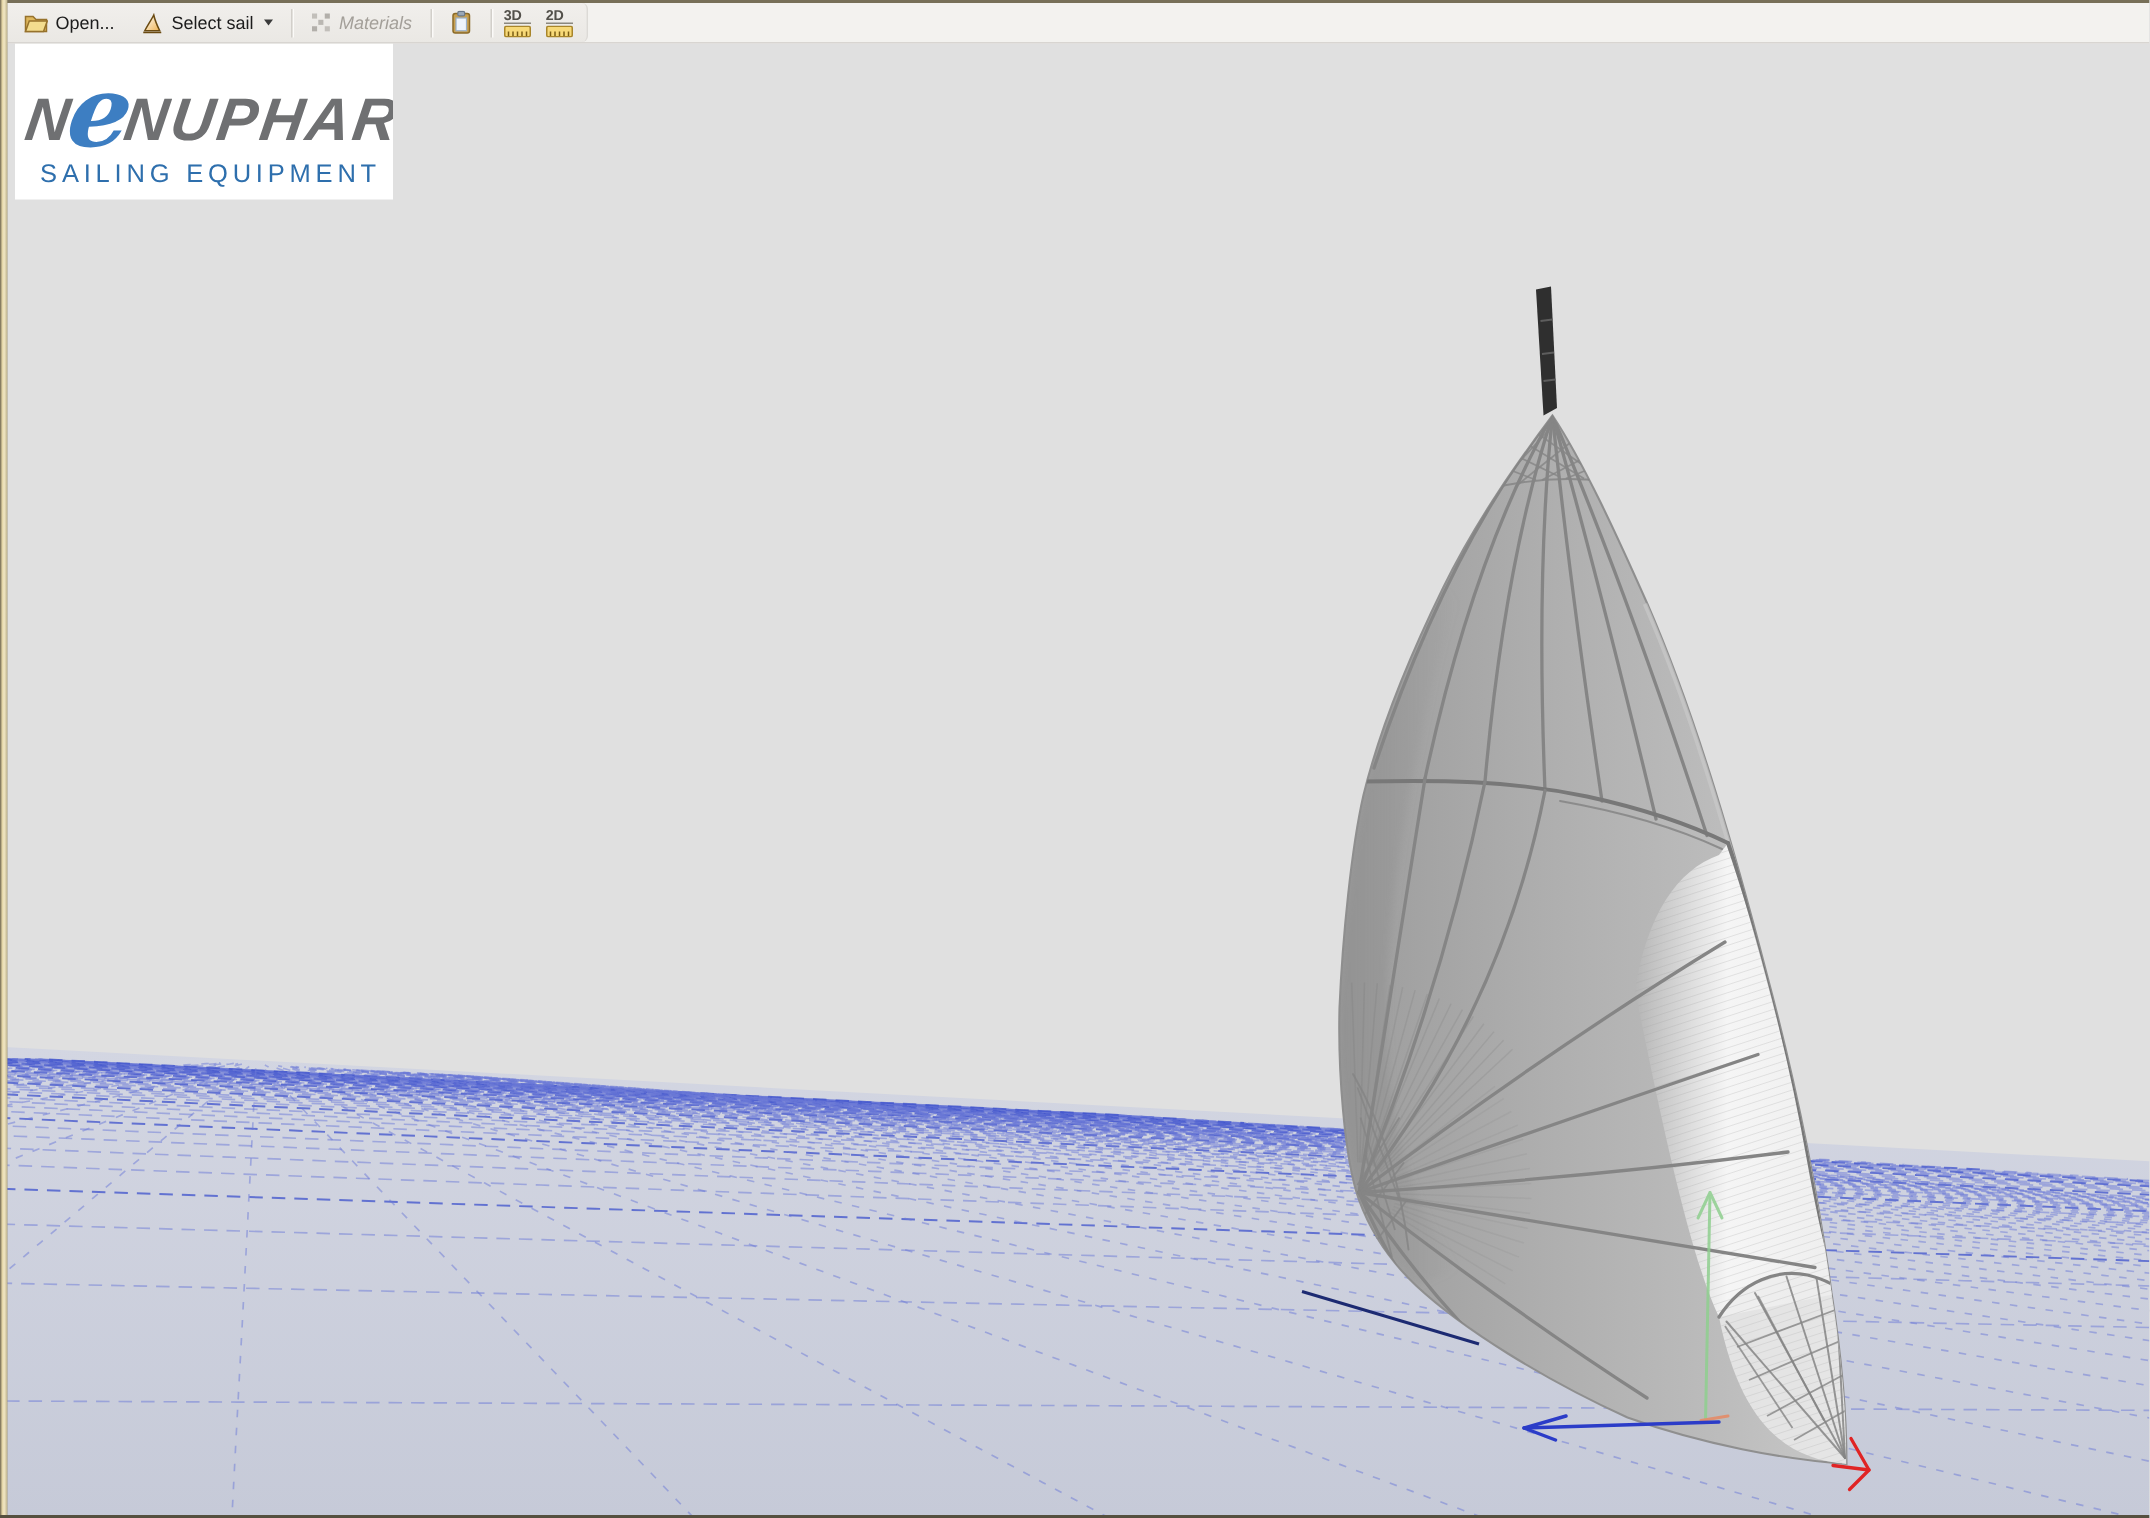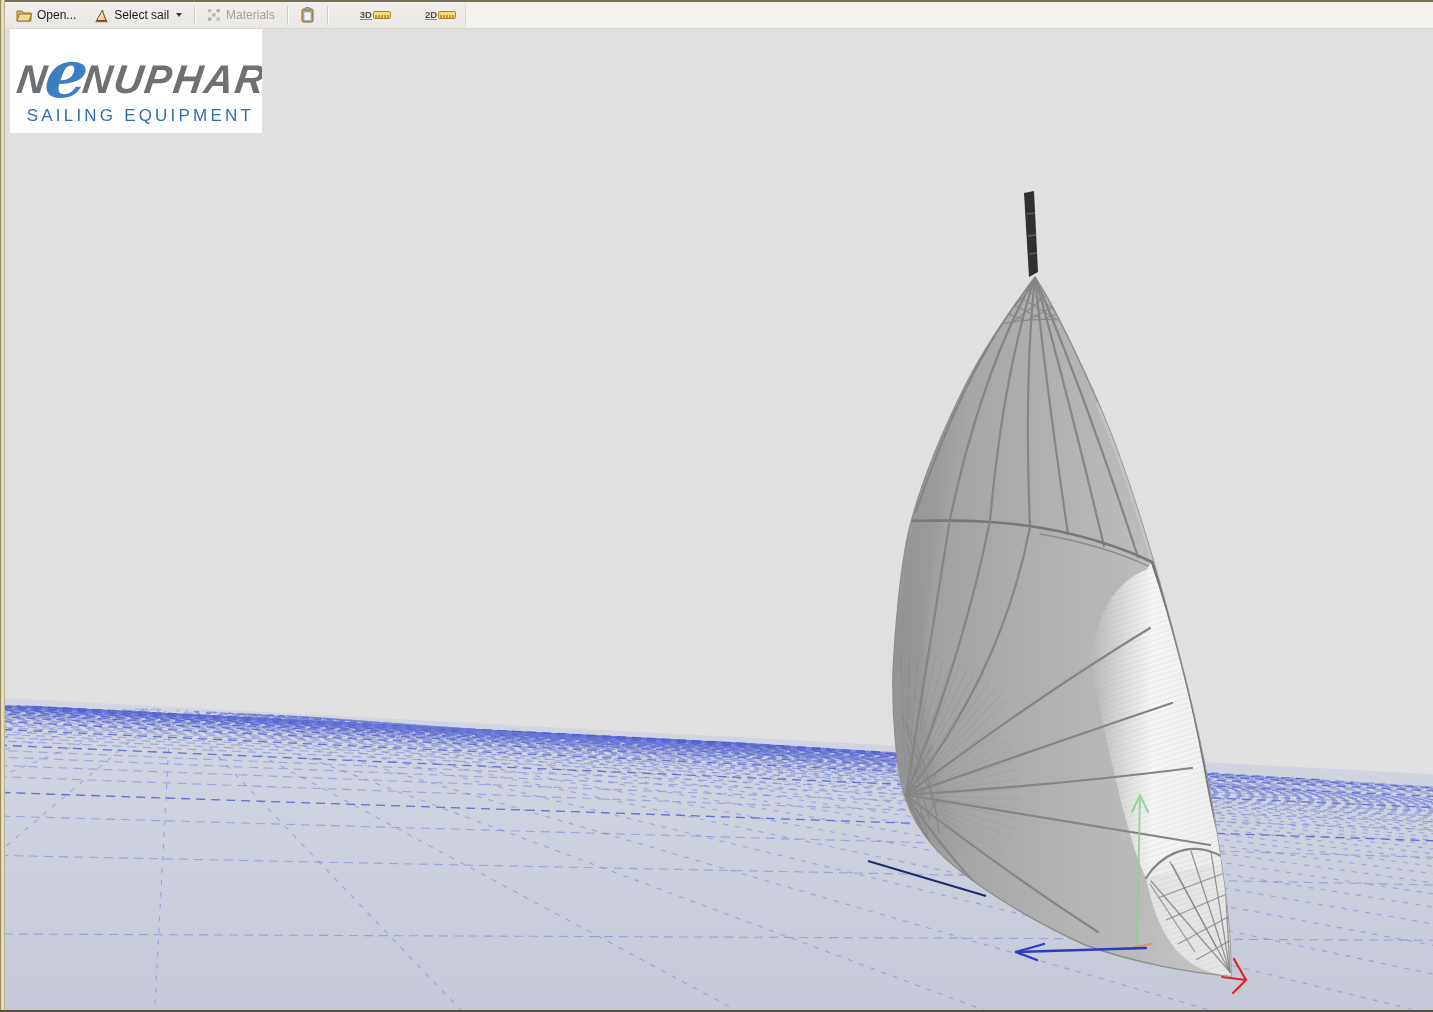--- a/index.html
+++ b/index.html
@@ -12,26 +12,26 @@
     background:linear-gradient(to right,#6e6550,#e3d4a4 30%,#f2e7c4 55%,#cfc49e 85%,#a99e80);}
   #bottom-edge{position:absolute;left:0;bottom:0;width:100%;height:2px;background:#55503f;z-index:40;}
 
   
   #toolbar{position:absolute;left:5px;top:2px;right:0;height:26px;background:var(--c-toolbarBg);
     border-bottom:1px solid var(--c-toolbarBorder);z-index:30;display:flex;align-items:stretch;}
   #toolbar .group{display:flex;align-items:center;background:linear-gradient(#f1efec,#eae8e4);
     border-right:1px solid #dcdad6;border-radius:0 4px 4px 0;padding:0 4px 0 2px;}
   .tbtn{display:flex;align-items:center;gap:5px;height:22px;padding:0 8px;border:1px solid transparent;
     border-radius:2px;color:#1c1c1c;font-size:12px;cursor:default;white-space:nowrap;}
-  .tbtn.disabled{color:#a39f99;}
+  .tbtn.disabled{color:#a39f99;font-style:italic;}
   .tsep{width:1px;height:19px;background:#d2cfca;box-shadow:1px 0 0 #fbfaf8;margin:0 3px;}
   .dd-arrow{width:0;height:0;border-left:3.5px solid transparent;border-right:3.5px solid transparent;
     border-top:4px solid #3a3a3a;margin-left:2px;}
-  .dim-btn{display:flex;flex-direction:row;align-items:center;justify-content:center;gap:1px;
-    height:24px;padding:0 4px;border:1px solid transparent;border-radius:2px;margin-left:24px;}
+  .dim-btn{display:flex;flex-direction:column;justify-content:center;gap:1px;
+    height:24px;padding:0 4px;border:1px solid transparent;border-radius:2px;}
   .dim-label{font-size:9.5px;font-weight:bold;color:#52504a;line-height:9px;border-bottom:1px solid #8a877e;}
 
   
   #logo-box{position:absolute;left:10px;top:28px;width:252px;height:105px;background:#ffffff;z-index:20;
     overflow:hidden;}
   #logo-line{position:absolute;left:8px;top:22px;display:flex;align-items:baseline;
     transform:skewX(-8deg);}
   .logo-gray{color:var(--c-logoGray);font-weight:bold;font-style:italic;font-size:40px;
     letter-spacing:2px;line-height:40px;}
   .logo-e{color:var(--c-logoBlue);font-family:"DejaVu Serif", serif;font-style:italic;font-weight:bold;

